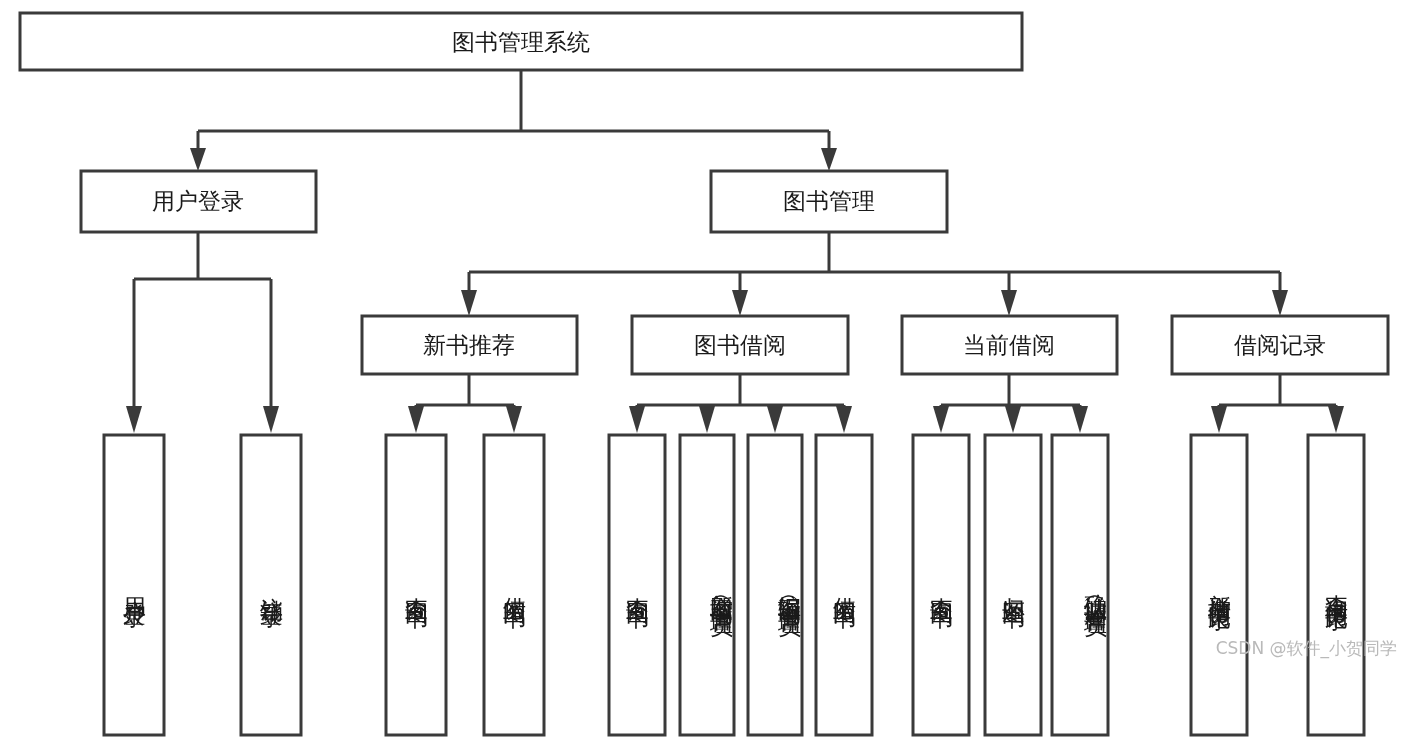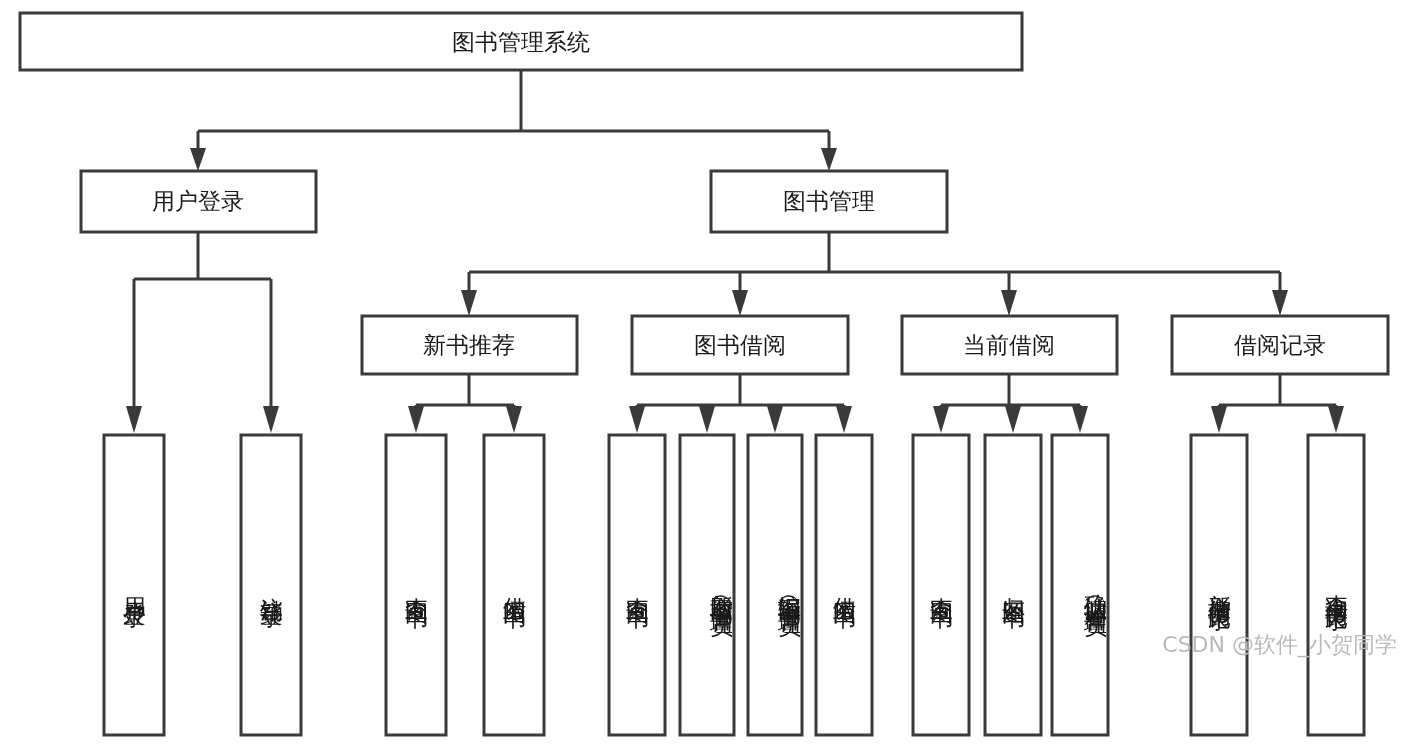--- a/index.html
+++ b/index.html
@@ -65,21 +65,21 @@
     display: flex;
     align-items: center;
     justify-content: center;
     pointer-events: none;
   }
   .watermark {
     position: absolute;
     right: 8px;
     bottom: 4px;
     font-family: "DejaVu Sans", "Liberation Sans", sans-serif;
-    font-size: 22px;
+    font-size: 17px;
     color: #b9b9b9;
     white-space: nowrap;
     user-select: none;
   }
 </style>
 </head>
 <body>
 
 <div id="diagram-root">
 

